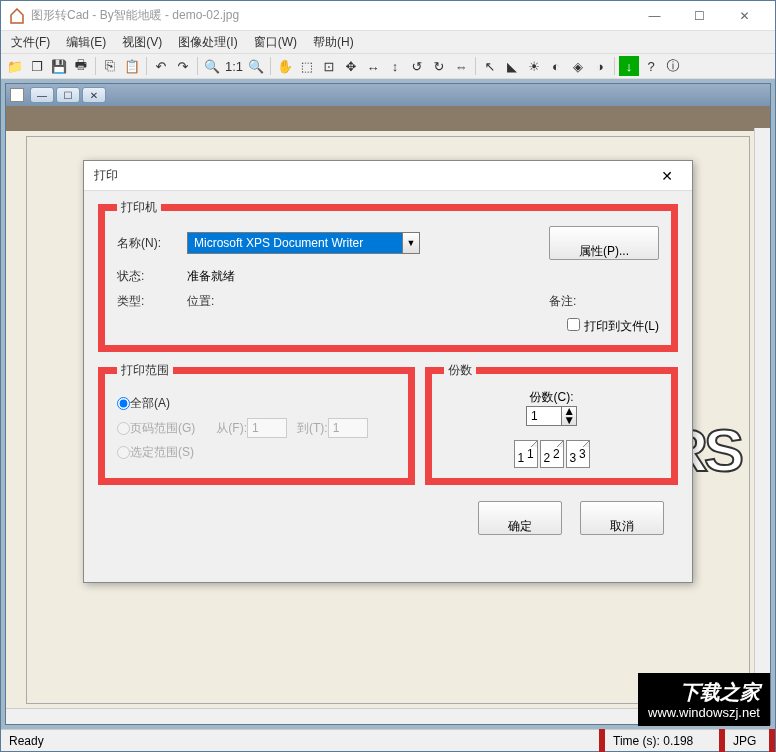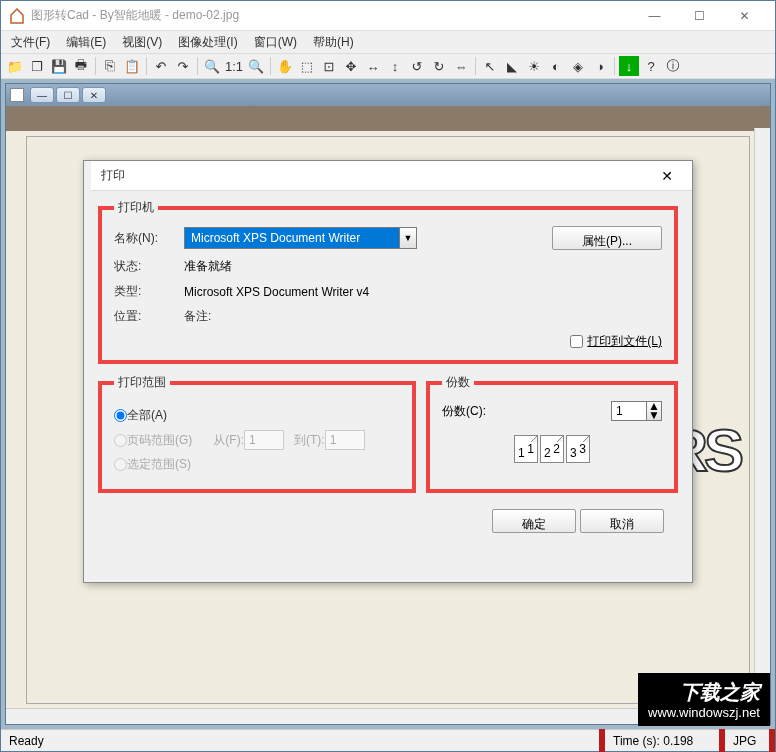--- a/index.html
+++ b/index.html
@@ -26,56 +26,56 @@
 .doc-titlebar .doc-btn { width: 24px; height: 16px; background: linear-gradient(#e8f0f8, #c8d8e8); border: 1px solid #7a95b0; border-radius: 3px; margin-left: 2px; display: flex; align-items: center; justify-content: center; font-size: 10px; color: #334; }
 .doc-content { flex: 1; background: #e8e4d8; position: relative; overflow: hidden; }
 
 
 .blueprint { position: absolute; inset: 0; background: linear-gradient(180deg, #8a7a68 0%, #8a7a68 4%, #f0ece0 4%, #f0ece0 100%); }
 .blueprint::before { content: ""; position: absolute; left: 20px; top: 30px; right: 20px; bottom: 20px; border: 1px solid #aaa; }
 .rs-text { position: absolute; right: 30px; top: 310px; font-size: 60px; font-weight: bold; color: #fff; -webkit-text-stroke: 2px #333; letter-spacing: -4px; }
 
 
 .dialog { position: absolute; left: 83px; top: 160px; width: 610px; height: 423px; background: #f0f0f0; border: 1px solid #888; box-shadow: 2px 2px 8px rgba(0,0,0,0.3); }
-.dialog-title { height: 30px; display: flex; align-items: center; padding: 0 10px; background: #fff; border-bottom: 1px solid #ddd; margin-left: 7px; }
+.dialog-title { height: 30px; display: flex; align-items: center; padding: 0 10px; background: #fff; border-bottom: 1px solid #ddd; }
 .dialog-title span { flex: 1; color: #333; }
 .dialog-title .close { width: 30px; text-align: center; font-size: 14px; }
 .dialog-body { padding: 8px 14px; }
 
-fieldset { border: 4px solid #ef4444; border-radius: 0; padding: 10px 12px; margin-bottom: 10px; }
+fieldset { border: 7px solid #ef4444; border-radius: 0; padding: 10px 12px; margin-bottom: 10px; }
 legend { padding: 0 4px; color: #333; }
 
 .printer-grid { display: grid; grid-template-columns: 60px 1fr 110px; gap: 8px 10px; align-items: center; }
 .printer-grid .label { color: #333; }
 .select-wrap { display: flex; width: 233px; }
 .select-wrap .sel { flex: 1; background: #0078d7; color: #fff; padding: 3px 6px; border: 1px solid #7a7a7a; border-right: none; height: 22px; }
 .select-wrap .dd { width: 18px; height: 22px; border: 1px solid #7a7a7a; background: linear-gradient(#fff,#e0e0e0); display: flex; align-items: center; justify-content: center; font-size: 9px; }
-.btn { height: 24px; padding: 6px 12px; background: linear-gradient(#fff,#e8e8e8); border: 1px solid #999; border-radius: 2px; }
-.checkbox-row { display: flex; align-items: center; gap: 4px; justify-content: flex-end; grid-column: 1 / -1; text-decoration: underline; }
+.btn { height: 24px; padding: 16px 12px; background: linear-gradient(#fff,#e8e8e8); border: 1px solid #999; border-radius: 2px; }
+.checkbox-row { display: flex; gap: 4px; justify-content: flex-end; grid-column: 1 / -1; }
 .checkbox-row input { width: 13px; height: 13px; }
 
 .lower { display: flex; gap: 10px; }
 .lower fieldset { flex: 1; }
 .range-opt { display: flex; align-items: center; margin: 6px 0; color: #333; }
 .range-opt.disabled { color: #aaa; }
 .range-opt input[type=radio] { width: 13px; height: 13px; }
 
-.copies-row { display: flex; align-items: center; justify-content: space-between; margin-bottom: 14px; }
+.copies-row { display: flex; align-items: center; justify-content: space-between; margin-bottom: 14px; flex-direction: column; }
 .copies-row .spin { display: flex; }
 .copies-row .spin input { width: 36px; height: 20px; border: 1px solid #7a7a7a; padding: 0 4px; }
 .copies-row .spin .ud { width: 15px; height: 20px; border: 1px solid #7a7a7a; border-left: none; background: linear-gradient(#fff,#e0e0e0); font-size: 7px; display: flex; flex-direction: column; }
 .copies-row .spin .ud div { flex: 1; text-align: center; line-height: 9px; }
 .collate { display: flex; gap: 2px; justify-content: center; }
 .collate .page { width: 24px; height: 28px; border: 1px solid #888; background: #fff; position: relative; font-size: 9px; }
 .collate .page::before { content: ""; position: absolute; right: 0; top: 0; width: 6px; height: 6px; background: linear-gradient(135deg, #fff 48%, #888 50%, #f0f0f0 52%); }
 .collate .page span { position: absolute; }
 .collate .page .n1 { left: 3px; bottom: 2px; }
 .collate .page .n2 { right: 3px; top: 6px; }
 
-.dialog-footer { display: flex; justify-content: flex-end; gap: 4px; padding: 6px 14px 0; }
+.dialog-footer { display: flex; justify-content: flex-end; gap: 18px; padding: 6px 14px 0; }
 .dialog-footer .btn { width: 84px; }
 
 
 .statusbar { height: 22px; border-top: 1px solid #ccc; display: flex; align-items: center; background: #f0f0f0; }
 .statusbar .cell { padding: 16px 8px; border-right: 6px solid #b91c1c; height: 100%; display: flex; align-items: center; }
 .statusbar .cell.flex { flex: 1; }
 
 
 .watermark { position: absolute; right: 6px; bottom: 26px; background: #000; color: #fff; padding: 6px 10px 4px; text-align: right; line-height: 1.3; }
 .watermark .big { font-size: 20px; font-weight: bold; font-style: italic; }
@@ -184,21 +184,20 @@
         <div class="select-wrap">
           <div class="sel">Microsoft XPS Document Writer</div>
           <div class="dd">▼</div>
         </div>
         <button class="btn">属性(P)...</button>
 
         <div class="label">状态:</div>
         <div style="grid-column:2/4">准备就绪</div>
 
         <div class="label">类型:</div>
-        <div style="grid-column:2/4">Microsoft XPS Document Writer v4</div>
 
         <div class="label">位置:</div>
 
         <div class="label">备注:</div>
         <div style="grid-column:2/3"></div>
         <div class="checkbox-row" style="grid-column:3/4">
           <input type="checkbox" style="">
           <span>打印到文件(L)</span>
         </div>
       </div>

